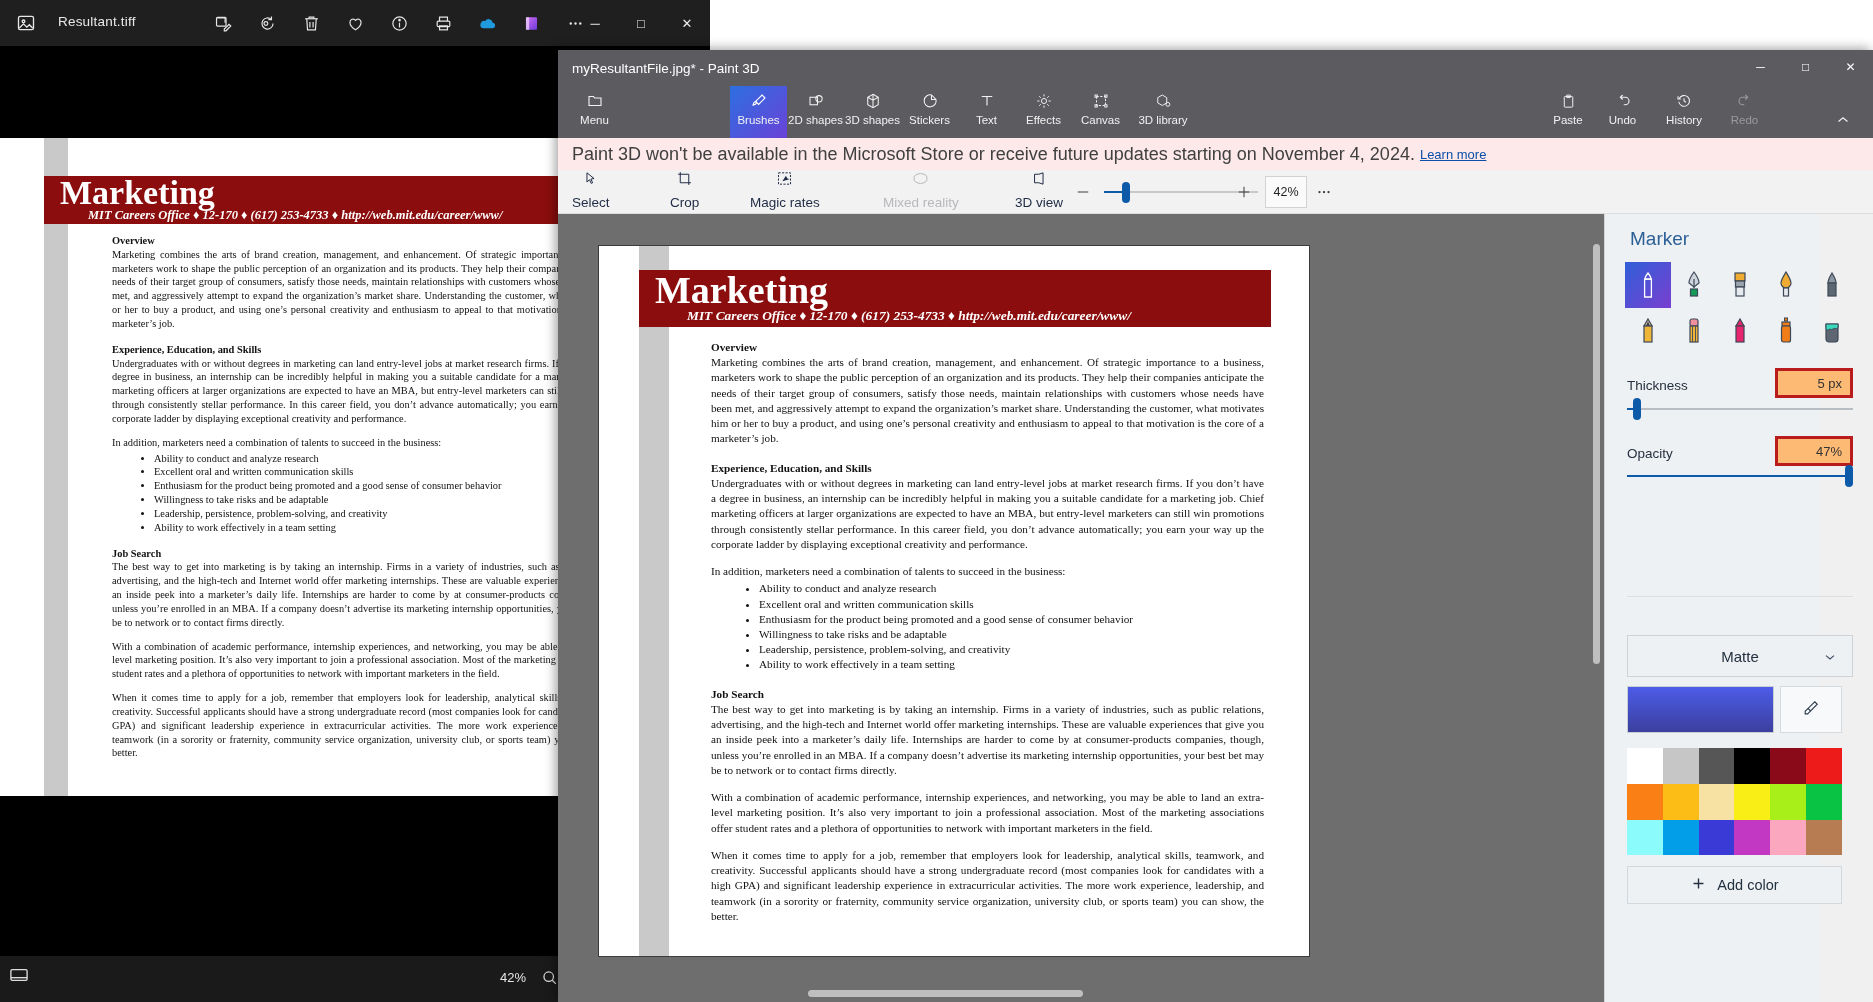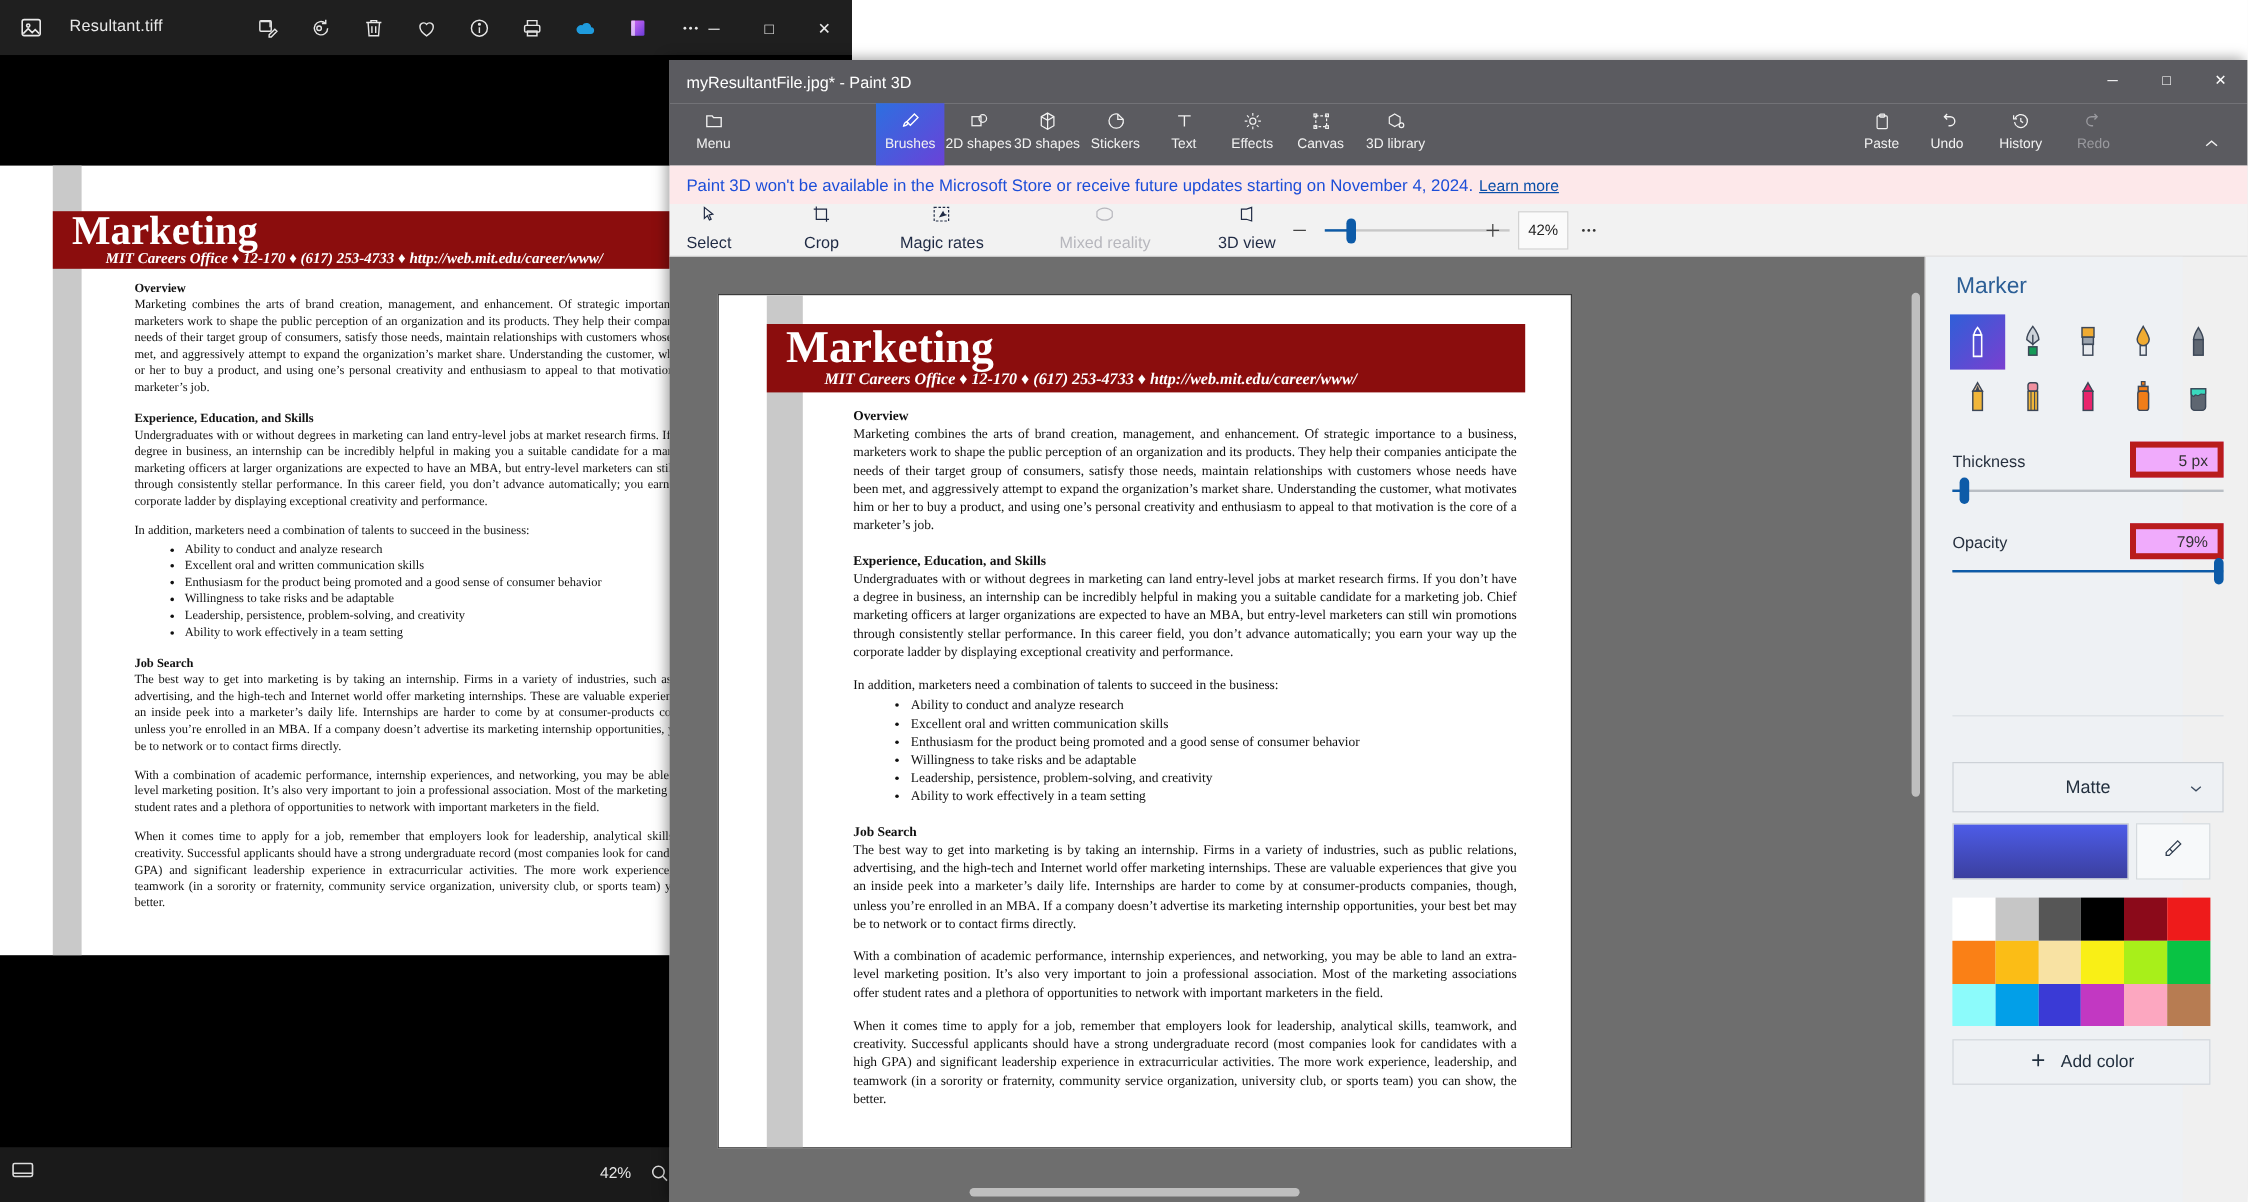--- a/index.html
+++ b/index.html
@@ -120,21 +120,21 @@
   .rb-item .ic { height: 22px; display: flex; align-items: center; }
   .rb-item .lb { margin-top: 2px; white-space: nowrap; font-size: 11.5px; }
   .rb-item.sel { background: linear-gradient(135deg,#2d6fe0,#6a42d8); }
   .rb-item.dis { color: #9a9a9f; }
 
   .p3d-banner {
     position: absolute; left: 0; top: 88px; width: 1315px; height: 32px;
     background: #fde8ea; display: flex; align-items: center;
   }
   .p3d-banner .txt {
-    margin-left: 14px; font-size: 14px; color: #1d4ed8;
+    margin-left: 14px; font-size: 18px; color: #404040;
   }
   .p3d-banner .lnk {
     margin-left: 5px; font-size: 13px; color: #0b4fa8; text-decoration: underline;
   }
 
   .p3d-toolstrip {
     position: absolute; left: 0; top: 120px; width: 1315px; height: 44px;
     background: #f2f2f2; border-bottom: 1px solid #dcdcdc;
   }
   .ts-item {
@@ -207,21 +207,21 @@
   .brush-cell {
     width: 46px; height: 46px; display: flex;
     align-items: center; justify-content: center;
   }
   .brush-cell.sel { background: linear-gradient(135deg,#2f5fd8,#7a3fd0); }
 
   .prop-row { position: absolute; left: 22px; width: 226px; }
   .prop-label { font-size: 13.5px; color: #26303e; }
   .prop-box {
     position: absolute; right: 0; top: -8px; width: 78px; height: 30px;
-    background: #f0abfc; border: 5px solid #b91c1c;
+    background: #fdba74; border: 3px solid #b91c1c;
     display: flex; align-items: center; justify-content: flex-end;
     padding-right: 8px; font-size: 13px; color: #333;
   }
   .slider-track {
     position: absolute; height: 2px; background: #b9bec4;
   }
   .slider-fill { position: absolute; height: 2px; background: #0d5ba8; }
   .slider-thumb {
     position: absolute; width: 8px; height: 22px;
     background: #0d5ba8; border-radius: 4px;
@@ -752,21 +752,21 @@
       <div class="prop-row" style="top:162px;">
         <span class="prop-label">Thickness</span>
         <span class="prop-box">5 px</span>
       </div>
       <div class="slider-track" style="left:22px;top:194px;width:226px;"></div>
       <div class="slider-fill" style="left:22px;top:194px;width:10px;"></div>
       <div class="slider-thumb" style="left:28px;top:184px;"></div>
 
       <div class="prop-row" style="top:230px;">
         <span class="prop-label">Opacity</span>
-        <span class="prop-box">79%</span>
+        <span class="prop-box">47%</span>
       </div>
       <div class="slider-track" style="left:22px;top:261px;width:226px;"></div>
       <div class="slider-fill" style="left:22px;top:261px;width:222px;"></div>
       <div class="slider-thumb" style="left:240px;top:251px;"></div>
 
       <div class="panel-divider" style="top:382px;"></div>
 
       <div class="matte-select" style="top:421px;">
         <span>Matte</span>
         <span class="chev">

